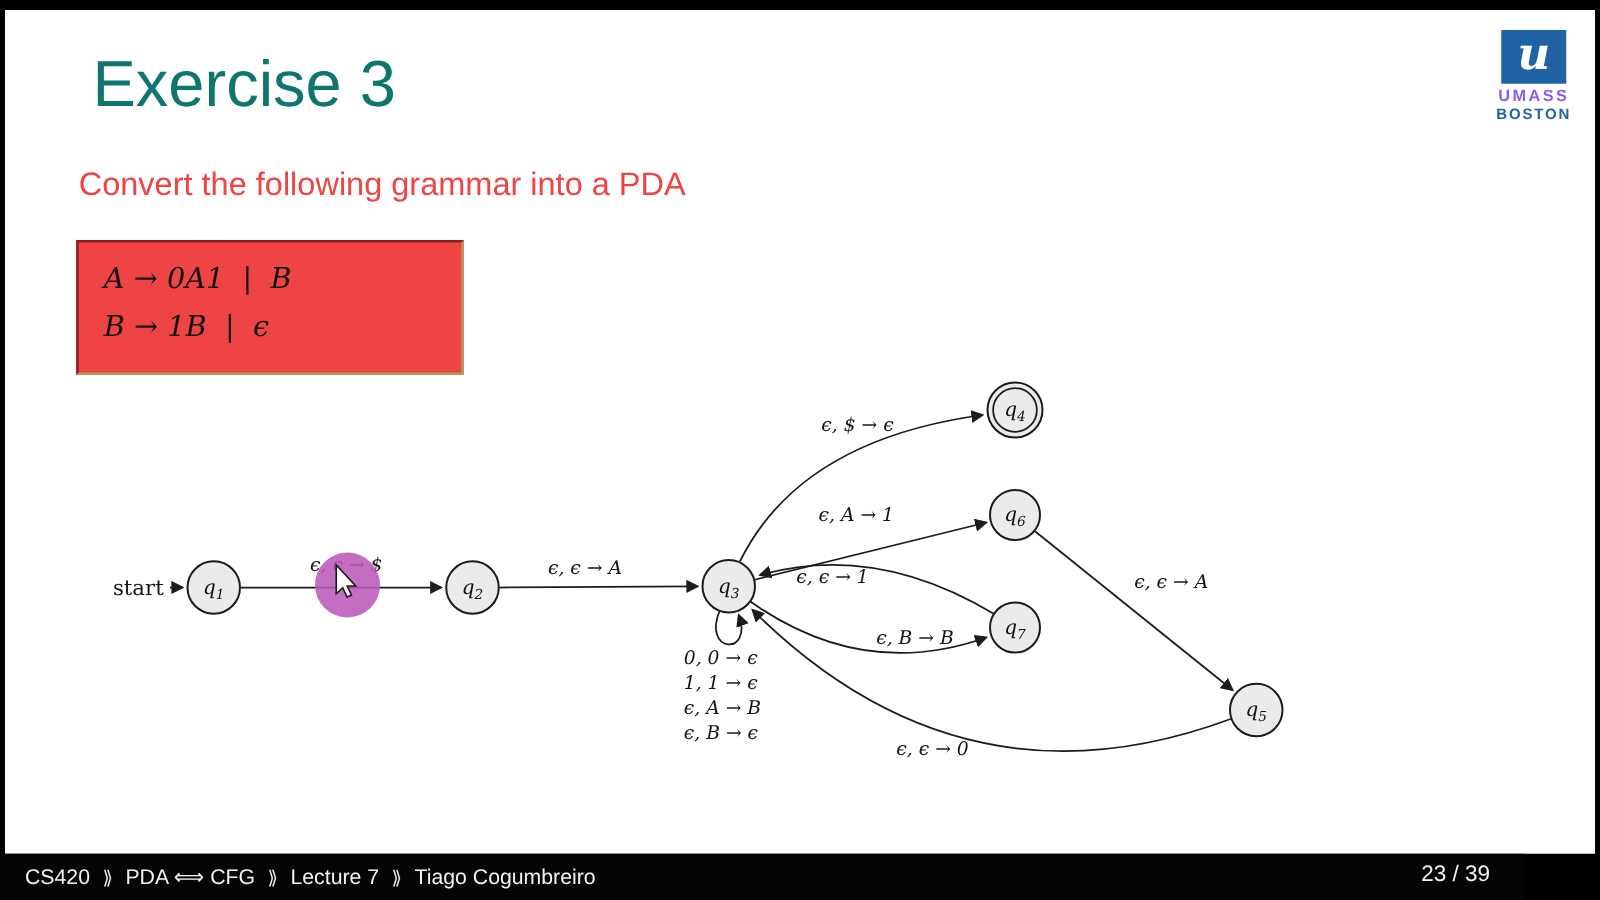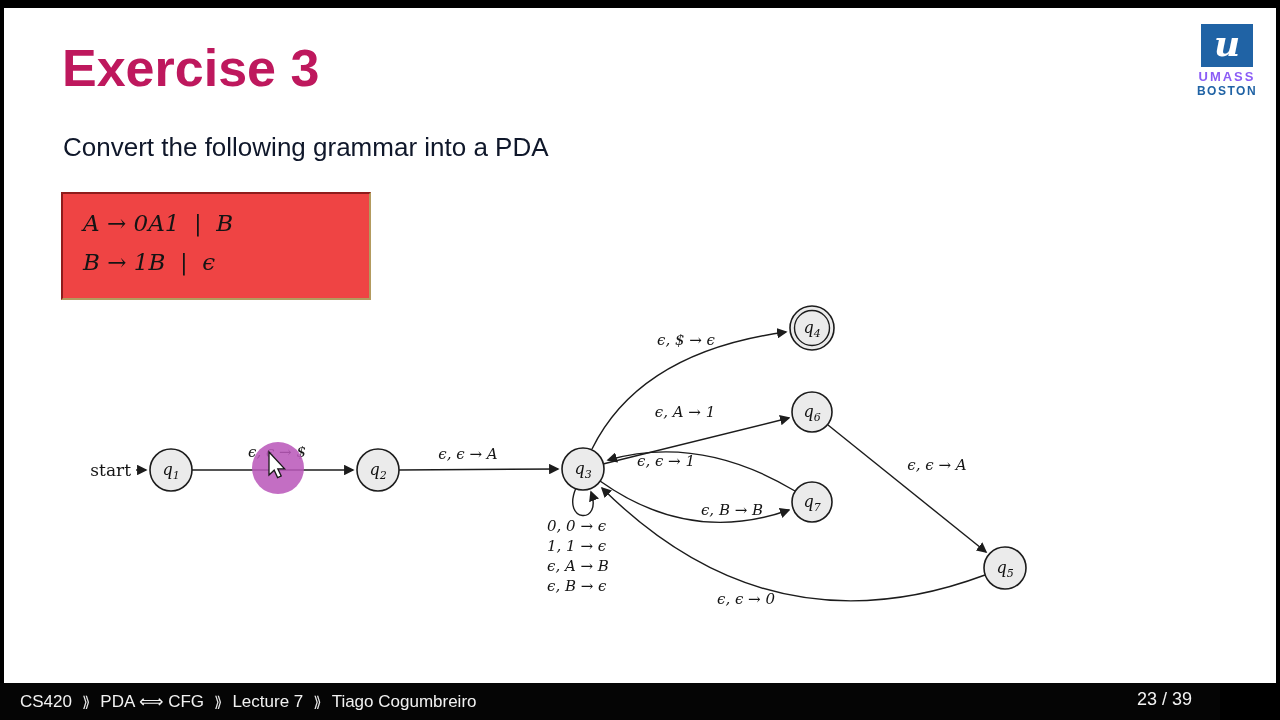--- a/index.html
+++ b/index.html
@@ -8,27 +8,27 @@
     width:1280px;height:720px;
     background:#000;
     overflow:hidden;
     font-family:"Liberation Sans","DejaVu Sans",sans-serif;
   }
   .slide{
     position:absolute;left:4px;top:8px;width:1272px;height:675px;
     background:#ffffff;
   }
   .page-title{
-    position:absolute;left:58px;top:30px;
+    position:absolute;left:70px;top:30px;
     font-family:"Liberation Sans","DejaVu Sans",sans-serif;
-    font-weight:700;font-size:52px;color:#be185d;letter-spacing:0px;
+    font-weight:400;font-size:52px;color:#0f766e;letter-spacing:0px;
   }
   .subtitle{
     position:absolute;left:59px;top:124px;
-    font-size:26px;color:#0f172a;font-weight:400;
+    font-size:26px;color:#ef4444;font-weight:400;
   }
   .grammar-box{
     position:absolute;left:57px;top:184px;width:286px;height:94px;
     background:#ef4444;
     border-top:2px solid #8f1c1c;
     border-left:2px solid #8f1c1c;
     border-bottom:2px solid #b39b5e;
     border-right:2px solid #b39b5e;
     padding:10px 0 0 20px;box-sizing:content-box;
   }

